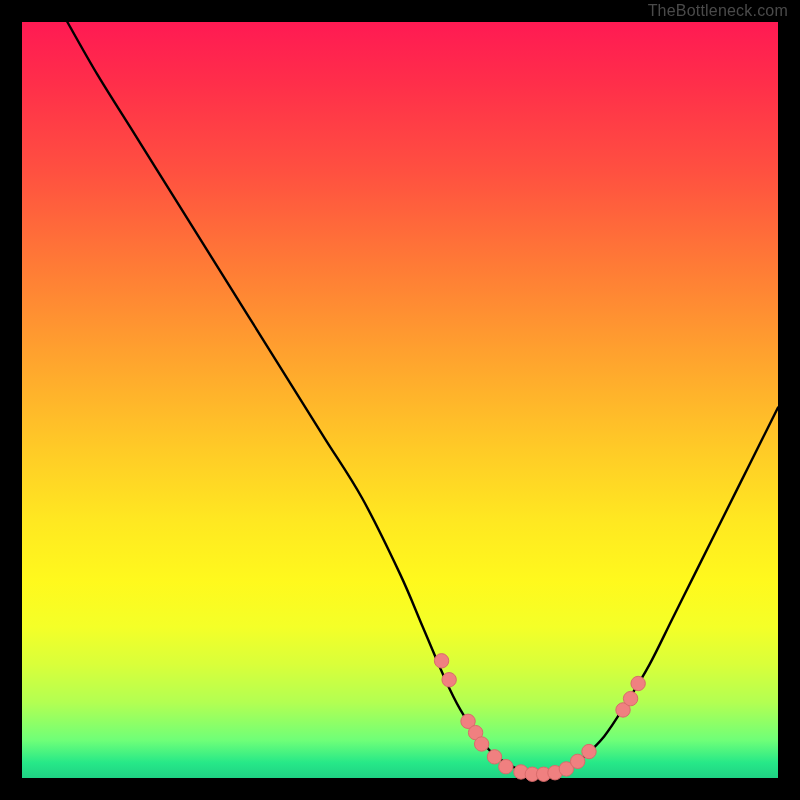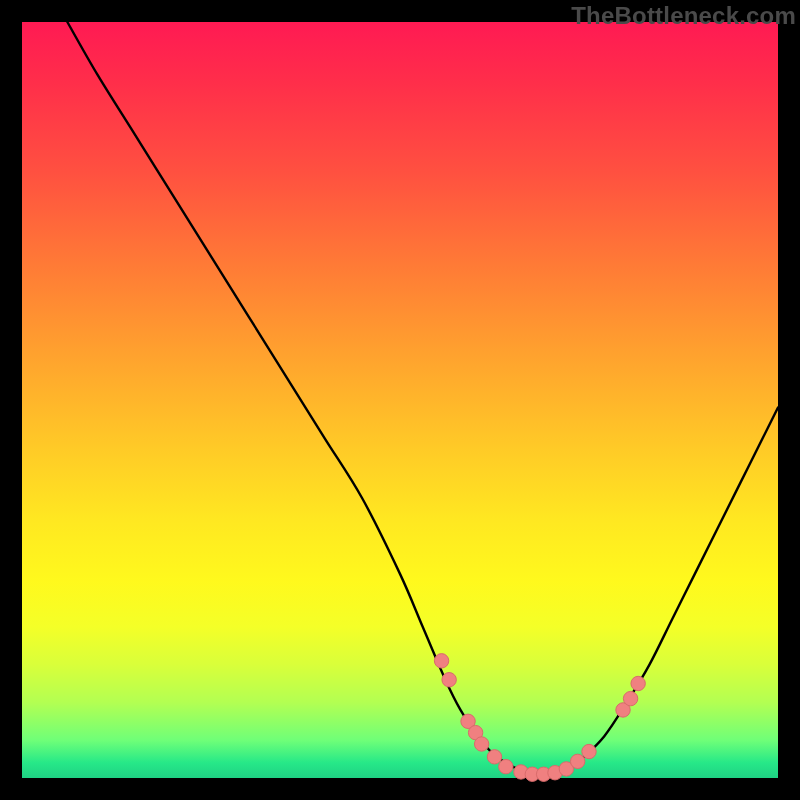--- a/index.html
+++ b/index.html
@@ -31,24 +31,24 @@
       #d9ff3a 85%,
       #b3ff52 90%,
       #6fff78 95%,
       #26e888 98%,
       #1fd184 100%
     );
   }
   .watermark {
     position: absolute;
     top: 2px;
-    right: 4px;
+    right: 12px;
     color: #4a4a4a;
-    font-size: 24px;
-    font-weight: 700;
+    font-size: 16px;
+    font-weight: 400;
     letter-spacing: 0.2px;
     user-select: none;
   }
   svg.curve {
     position: absolute;
     left: 22px;
     top: 22px;
     width: 756px;
     height: 756px;
     overflow: visible;

